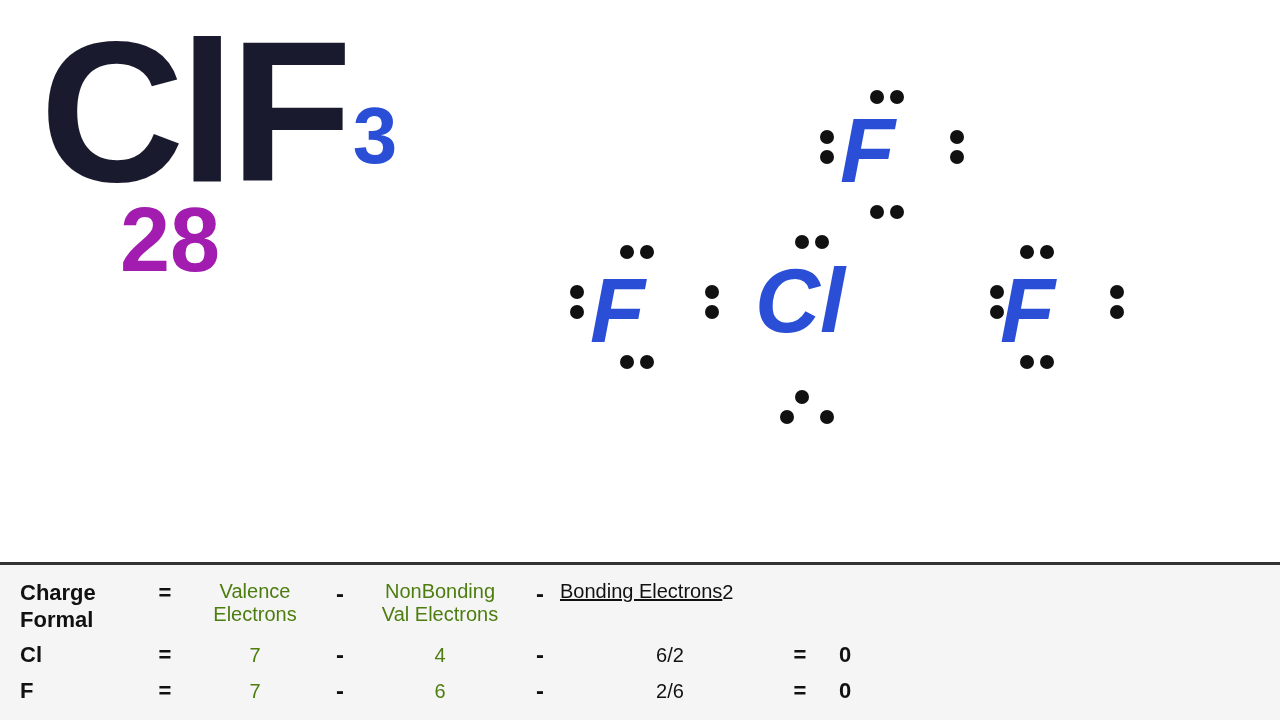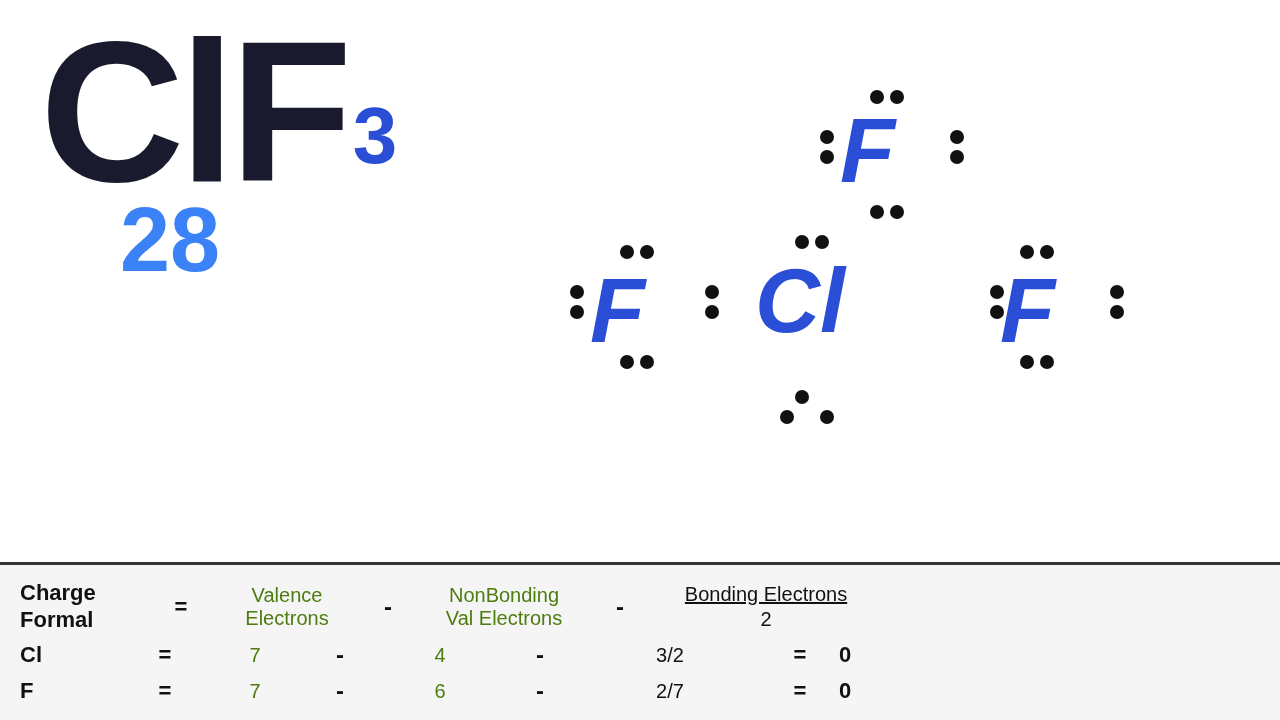--- a/index.html
+++ b/index.html
@@ -34,21 +34,21 @@
       position: absolute;
       bottom: 30px;
       right: -50px;
     }
     .clf-wrapper {
       position: relative;
       display: inline-block;
     }
     .number-28 {
       font-size: 90px;
-      color: #3b82f6;
+      color: #a21caf;
       font-weight: bold;
       font-family: Arial, sans-serif;
       position: absolute;
       bottom: -80px;
       left: 80px;
     }
 
     
     .lewis-diagram {
       position: absolute;
@@ -86,22 +86,21 @@
       background: #f5f5f5;
       border-top: 3px solid #333;
       padding: 15px 20px;
       display: flex;
       flex-direction: column;
       gap: 8px;
     }
 
     .table-header-row {
       display: flex;
-      align-items: center;
-      gap: 16px;
+      gap: 0;
     }
 
     .table-data-row {
       display: flex;
       align-items: center;
       gap: 0;
     }
 
     .col-charge {
       width: 120px;
@@ -151,21 +150,21 @@
 
     .col-bonding {
       width: 220px;
       text-align: center;
       font-size: 20px;
       color: #111;
     }
 
     .bonding-fraction {
       display: flex;
-      flex-direction: column;
+      flex-direction: row;
       align-items: center;
     }
 
     .bonding-numerator {
       text-decoration: underline;
       font-size: 20px;
       padding-bottom: 2px;
     }
 
     .bonding-denominator {
@@ -274,29 +273,29 @@
     <div class="col-result"></div>
   </div>
 
   <div class="table-data-row">
     <div class="col-charge">Cl</div>
     <div class="col-eq">=</div>
     <div class="col-valence">7</div>
     <div class="col-minus">-</div>
     <div class="col-nonbonding">4</div>
     <div class="col-minus2">-</div>
-    <div class="col-bonding">3/2</div>
+    <div class="col-bonding">6/2</div>
     <div class="col-eq2">=</div>
     <div class="col-result">0</div>
   </div>
 
   <div class="table-data-row">
     <div class="col-charge">F</div>
     <div class="col-eq">=</div>
     <div class="col-valence">7</div>
     <div class="col-minus">-</div>
     <div class="col-nonbonding">6</div>
     <div class="col-minus2">-</div>
-    <div class="col-bonding">2/7</div>
+    <div class="col-bonding">2/6</div>
     <div class="col-eq2">=</div>
     <div class="col-result">0</div>
   </div>
 </div>
 
 </body></html>

